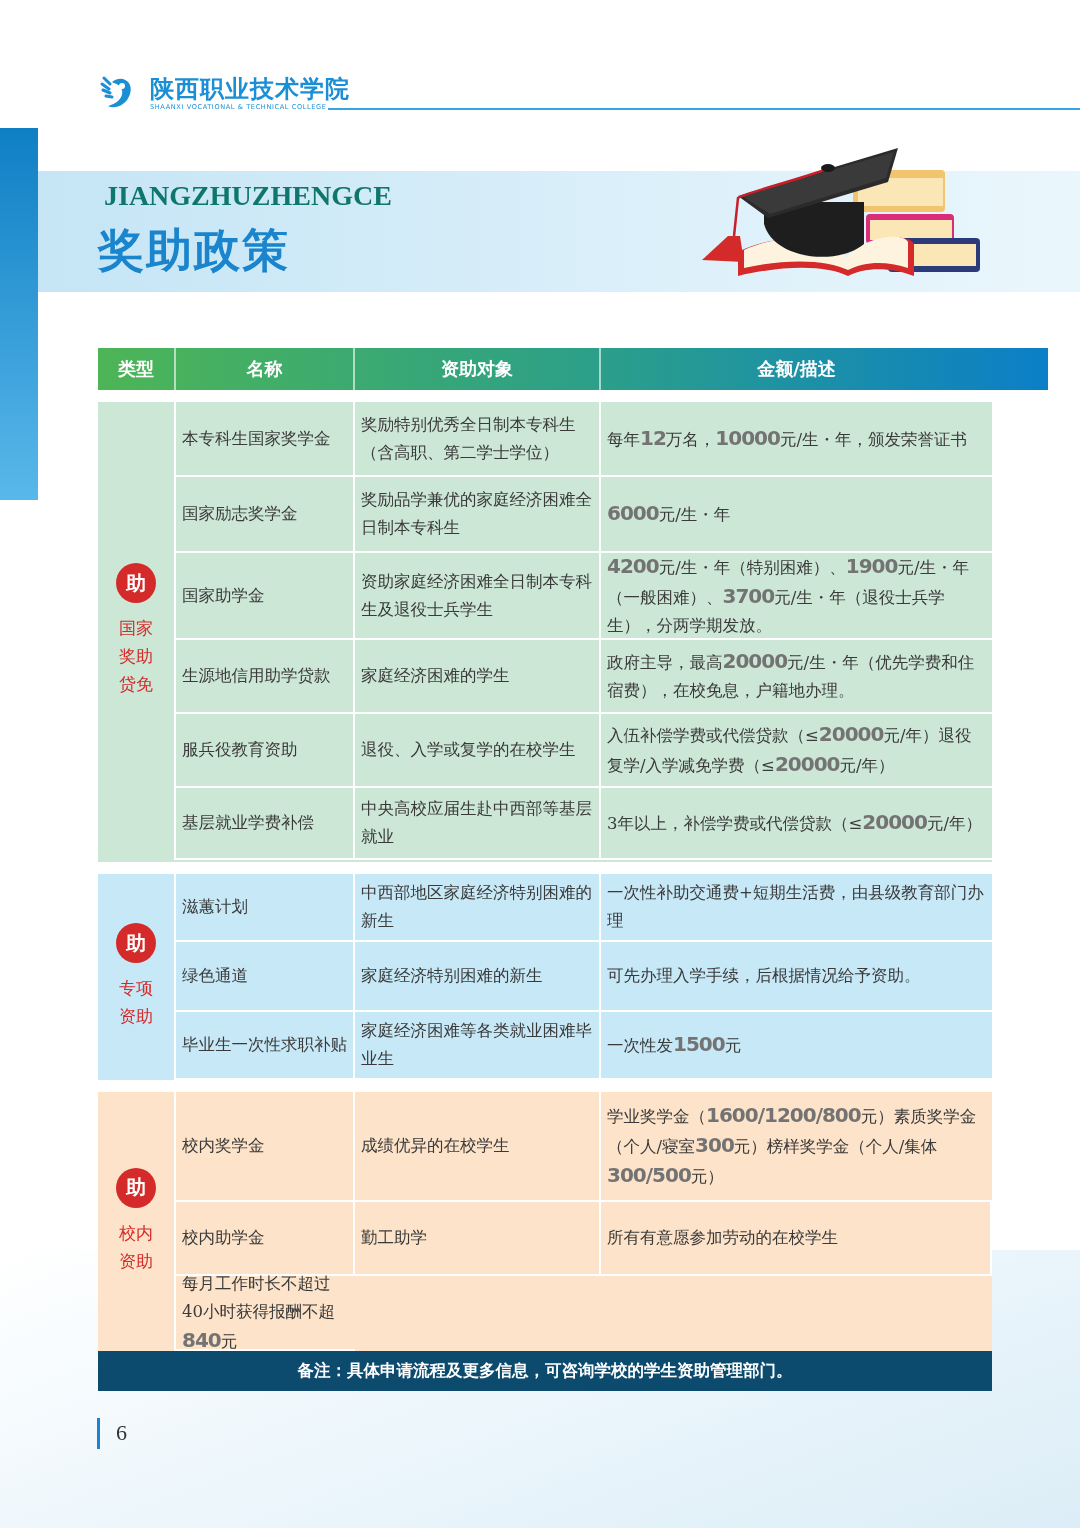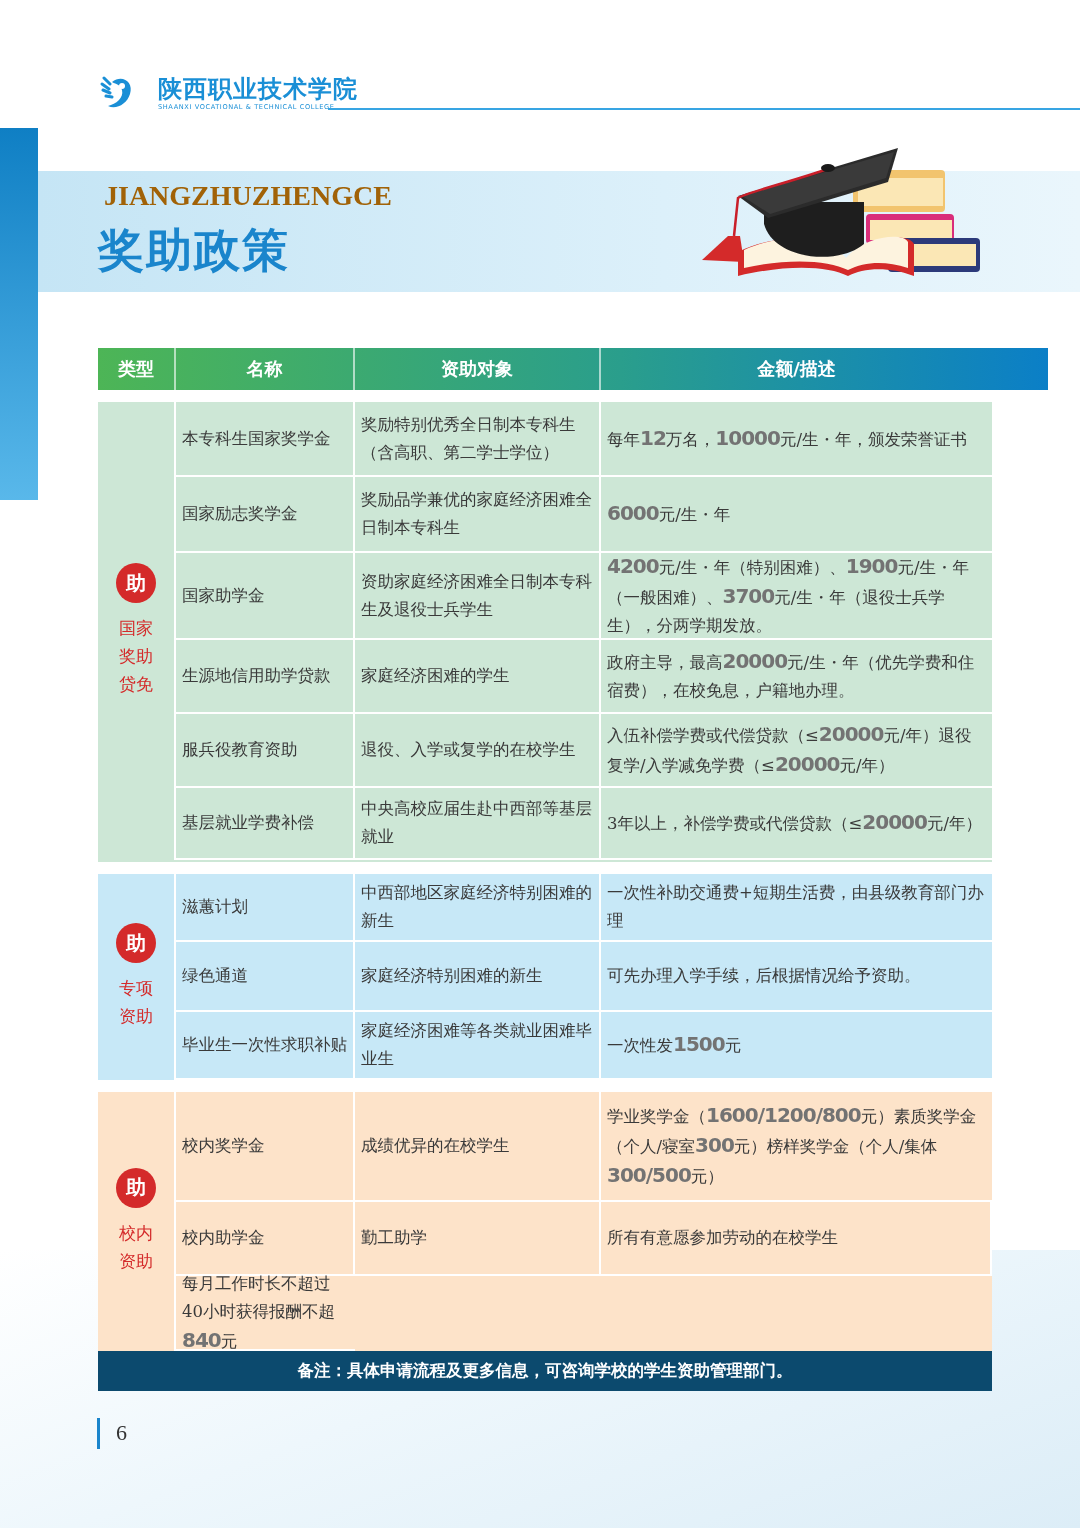--- a/index.html
+++ b/index.html
@@ -2,26 +2,26 @@
 <html><head>
 <meta charset="utf-8">
 <style>
 *{box-sizing:border-box;margin:0;padding:0}
 html,body{width:1080px;height:1528px;overflow:hidden}
 body{position:relative;background:#fff;font-family:"DejaVu Serif","Liberation Serif",serif;color:#333}
 .bgwash{position:absolute;left:0;top:1250px;width:1080px;height:278px;background:linear-gradient(160deg,rgba(255,255,255,0) 0%,#eef7fc 45%,#dcedf7 100%)}
 .sidebar-bar{position:absolute;left:0;top:128px;width:38px;height:372px;background:linear-gradient(180deg,#0f7fc4 0%,#59b8ea 100%)}
 .logo{position:absolute;left:100px;top:72px;display:flex;align-items:center}
 .logo-mark{width:36px;height:42px}
-.logo-text{margin-left:22px}
+.logo-text{margin-left:14px}
 .logo-cn{font-family:"DejaVu Sans",sans-serif;font-weight:bold;font-size:24px;color:#1a8fd6;letter-spacing:1px;line-height:28px}
 .logo-en{font-family:"DejaVu Sans",sans-serif;font-size:6.6px;color:#1a8fd6;letter-spacing:.6px;line-height:9px}
 .logo-line{position:absolute;left:328px;top:108px;width:752px;height:2px;background:#38a5e3}
 .banner{position:absolute;left:38px;top:171px;width:1042px;height:121px;background:linear-gradient(90deg,#c5e5f5 0%,#dcf0fa 60%,#eaf6fc 100%)}
-.banner-en{position:absolute;left:104px;top:180px;font-family:"Liberation Serif",serif;font-weight:bold;font-size:28px;color:#a16207}
+.banner-en{position:absolute;left:104px;top:180px;font-family:"Liberation Serif",serif;font-weight:bold;font-size:28px;color:#0f766e}
 .banner-cn{position:absolute;left:98px;top:220px;font-family:"DejaVu Sans",sans-serif;font-weight:bold;font-size:46px;color:#1a85cc;letter-spacing:2px}
 .cap{position:absolute;left:688px;top:140px;width:300px;height:148px}
 .thead{position:absolute;left:98px;top:348px;width:950px;height:42px;display:grid;grid-template-columns:78px 179px 246px 391px;background:linear-gradient(90deg,#4db556 0%,#2a9e8c 55%,#0b7fc7 100%);color:#fff;font-family:"DejaVu Sans",sans-serif;font-weight:bold;font-size:18px}
 .thead div{display:flex;align-items:center;justify-content:center;border-right:2px solid rgba(255,255,255,.6)}
 .thead div:last-child{border-right:none}
 .section{position:absolute;left:98px;width:894px;display:grid;grid-template-columns:78px 179px 246px 391px}
 .s1{top:402px;background:#cde7d6}
 .s2{top:874px;background:#c7e8f7}
 .s3{top:1092px;background:#fde3c9}
 .cat{grid-column:1;display:flex;flex-direction:column;align-items:center;justify-content:center;border-right:2px solid #fff}

